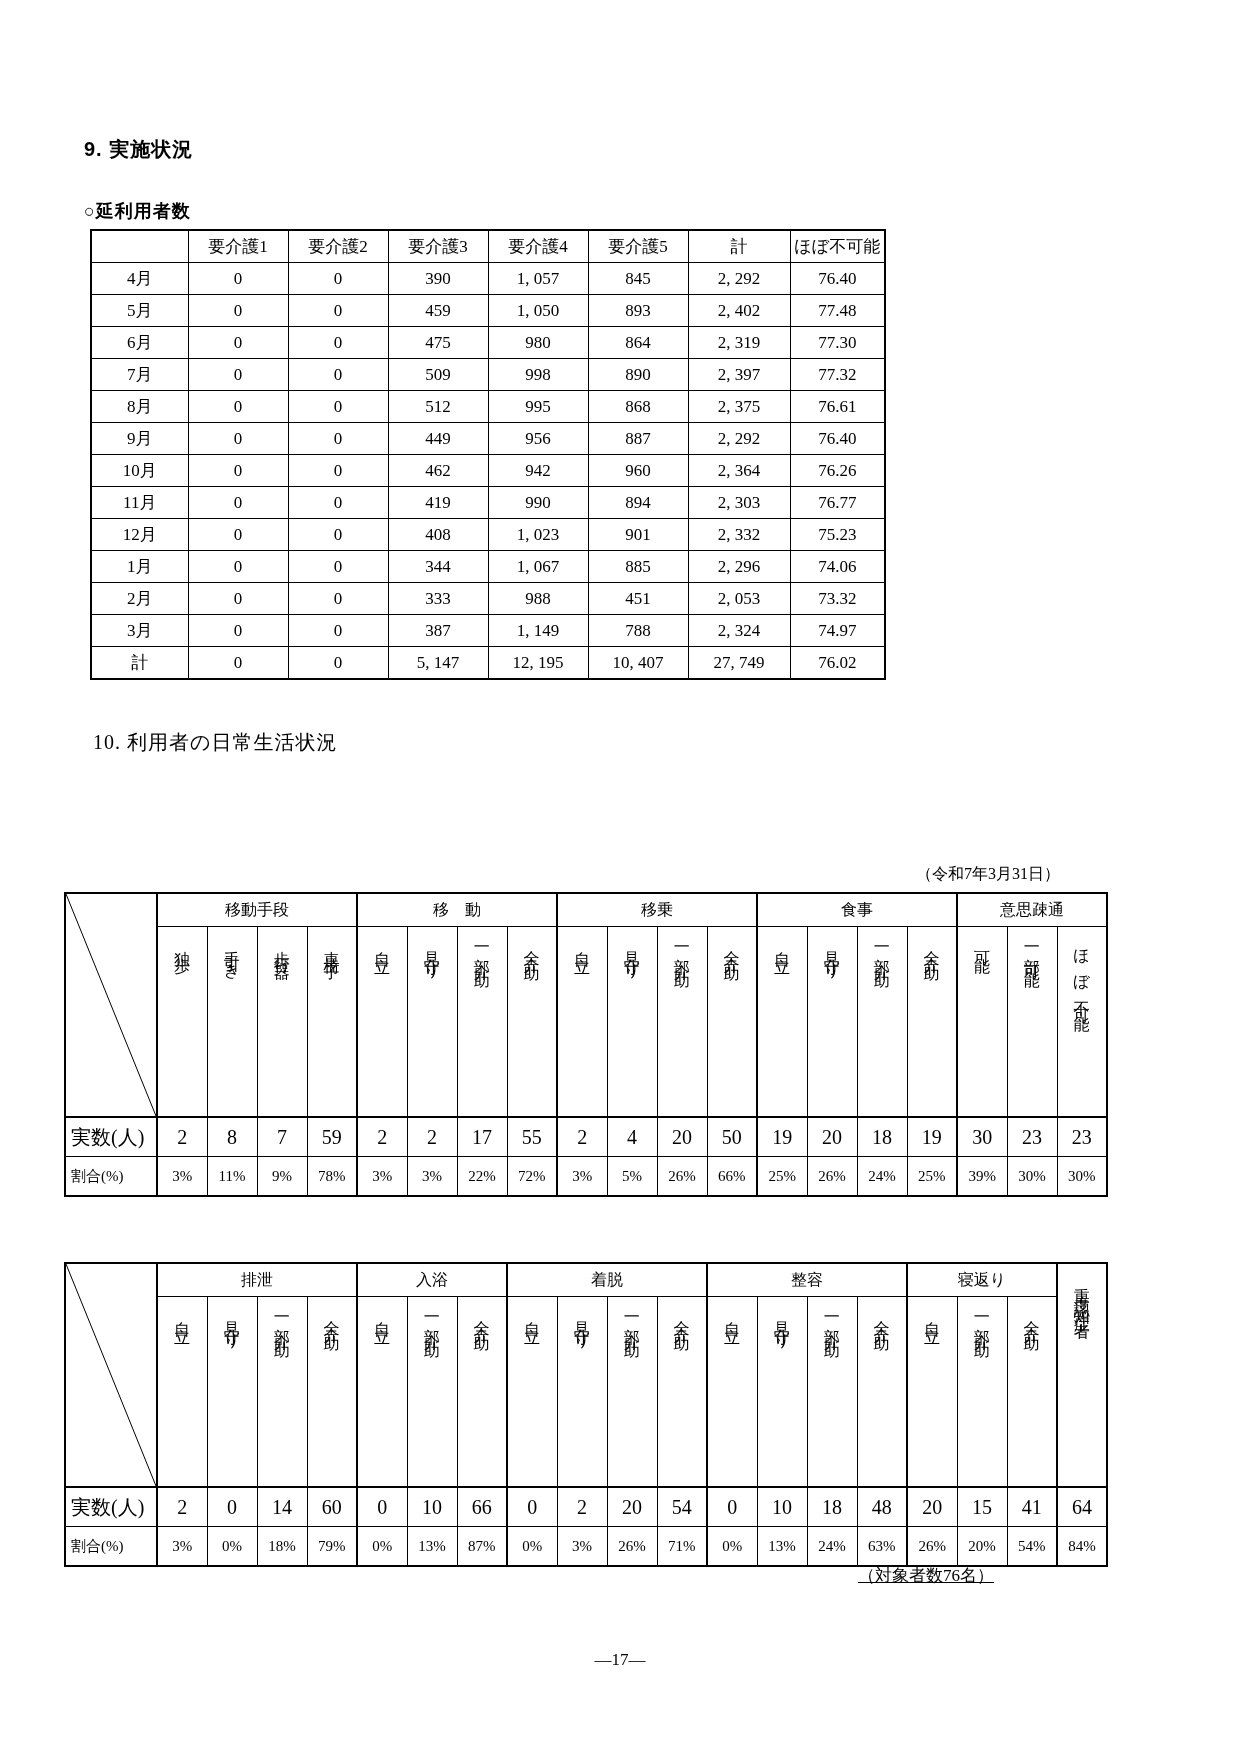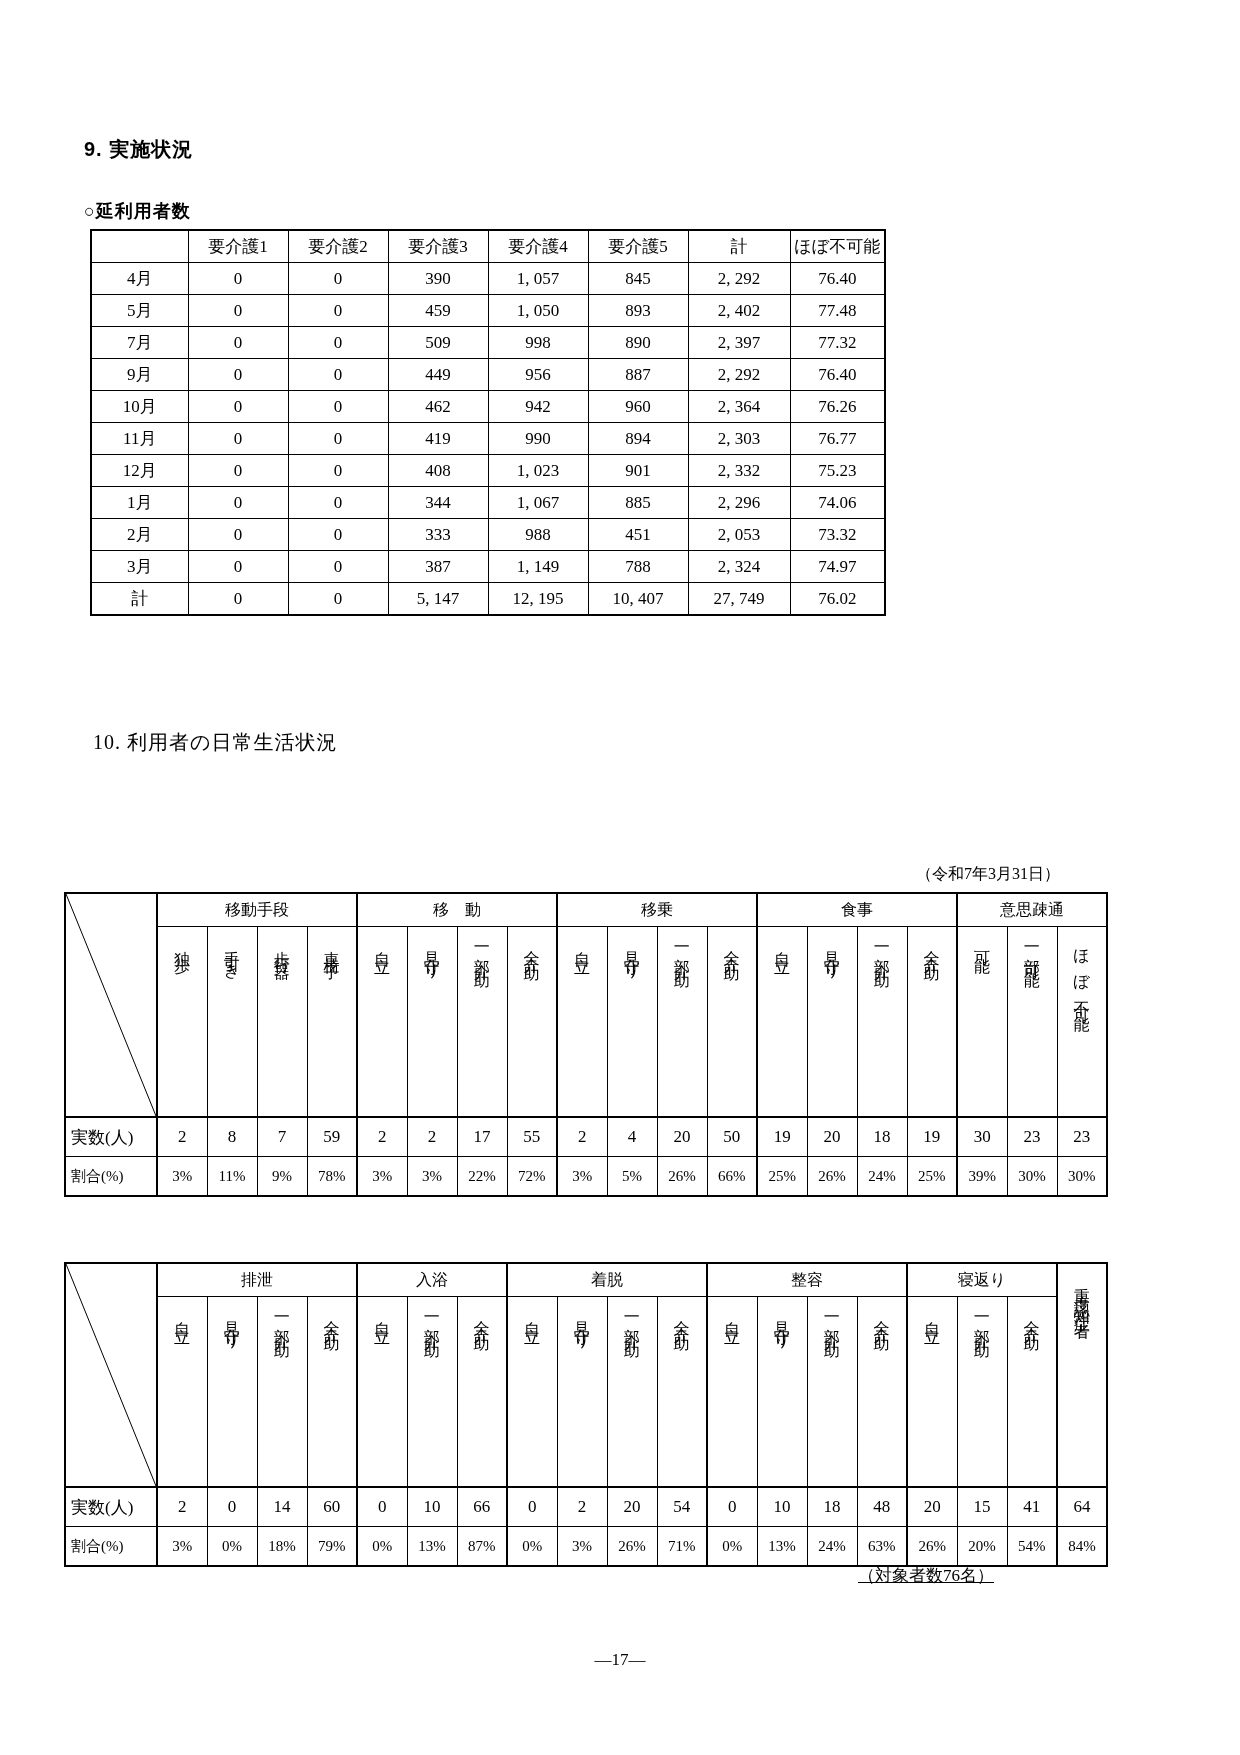--- a/index.html
+++ b/index.html
@@ -22,21 +22,21 @@
   #t1{left:90px;top:229px;border:2px solid #000;font-size:17px;}
   #t1 td{height:31px;}
 
   
   .daily{border:2px solid #000;font-size:16px;}
   #t2{left:64px;top:892px;}
   #t3{left:64px;top:1262px;}
   .daily td.gs{border-left:2px solid #000;}
   .daily tr.grow td{height:32px;margin-left:32px;}
   .daily tr.vrow td{height:189px;}
-  .daily tr.counts td{height:38px;border-top:2px solid #000;font-size:17px;margin-top:16px;}
+  .daily tr.counts td{height:38px;border-top:2px solid #000;font-size:20px;margin-top:16px;}
   .daily tr.pcts td{height:38px;font-size:15px;}
   .daily td.corner{position:relative;border-right:2px solid #000;}
   .daily td.lab{border-right:2px solid #000;text-align:left;padding-left:5px;font-size:17px;}
   .daily td.vcell{vertical-align:top;}
   .vtext{
     writing-mode:vertical-rl;display:inline-block;
     padding-top:11px;font-size:16px;letter-spacing:7px;line-height:1.1;
   }
   td.corner svg{position:absolute;left:0;top:0;width:100%;height:100%;display:block;}
 </style>
@@ -82,28 +82,48 @@
         <td>5月</td>
         <td>0</td>
         <td>0</td>
         <td>459</td>
         <td>1, 050</td>
         <td>893</td>
         <td>2, 402</td>
         <td>77.48</td>
       </tr>
       <tr>
+        <td>6月</td>
+        <td>0</td>
+        <td>0</td>
+        <td>475</td>
+        <td>980</td>
+        <td>864</td>
+        <td>2, 319</td>
+        <td>77.30</td>
+      </tr>
+      <tr>
         <td>7月</td>
         <td>0</td>
         <td>0</td>
         <td>509</td>
         <td>998</td>
         <td>890</td>
         <td>2, 397</td>
         <td>77.32</td>
+      </tr>
+      <tr>
+        <td>8月</td>
+        <td>0</td>
+        <td>0</td>
+        <td>512</td>
+        <td>995</td>
+        <td>868</td>
+        <td>2, 375</td>
+        <td>76.61</td>
       </tr>
       <tr>
         <td>9月</td>
         <td>0</td>
         <td>0</td>
         <td>449</td>
         <td>956</td>
         <td>887</td>
         <td>2, 292</td>
         <td>76.40</td>

